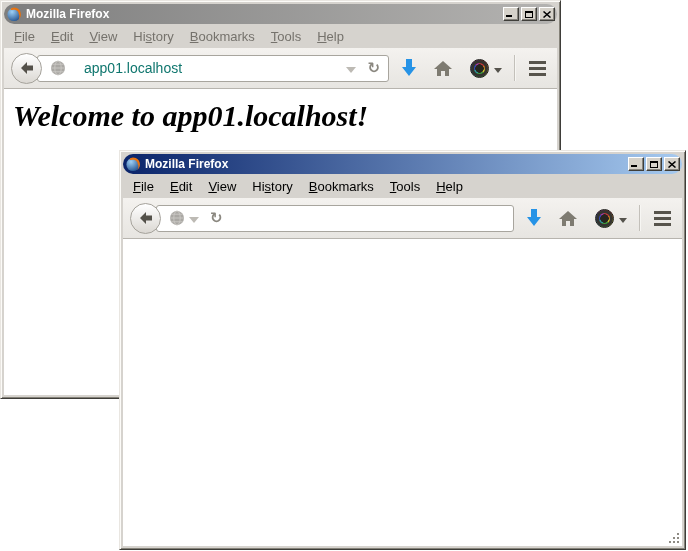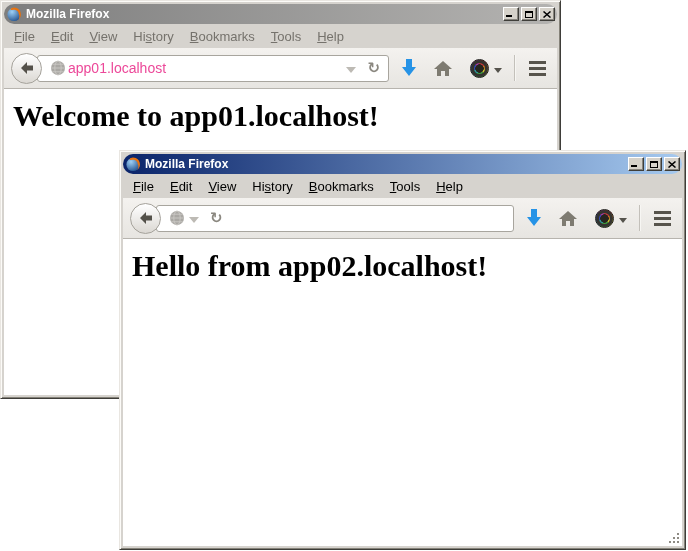--- a/index.html
+++ b/index.html
@@ -63,21 +63,21 @@
     display:flex;align-items:center;justify-content:center;
     position:relative;z-index:2;margin-right:-5px;
   }
   .urlbar{
     flex:1;height:27px;box-sizing:border-box;
     background:#fff;border:1px solid #a8a59e;border-radius:3px;
     display:flex;align-items:center;
     padding:0 8px 0 12px;min-width:0;
   }
   .globe{width:16px;height:16px;flex:0 0 16px;display:block;}
-  .urltext{margin-left:2px;flex:1;font-size:14px;color:#ec4899;white-space:nowrap;overflow:hidden;}
+  .urltext{margin-left:18px;flex:1;font-size:14px;color:#0f766e;white-space:nowrap;overflow:hidden;}
   .tri{
     width:0;height:0;flex:0 0 auto;
     border-left:5px solid transparent;border-right:5px solid transparent;
     border-top:6px solid #bdbab4;margin:3px 4px 0 4px;
   }
   .reload{font-family:"DejaVu Sans",sans-serif;font-size:15px;font-weight:bold;color:#8b8880;margin-left:7px;line-height:1;}
   .tb{display:flex;align-items:center;justify-content:center;flex:0 0 auto;}
   .dl{margin:0 9px 0 13px;color:var(--download_arrow,#2693e6);}
   .homeb{margin:0 9px;}
   .searchb{margin:0 4px 0 9px;}
@@ -100,20 +100,21 @@
   .burger{margin:0 4px;}
   
   .content{
     flex:1;background:#fff;overflow:hidden;position:relative;
   }
   .heading{
     margin:10px 0 0 9px;
     font-family:"Liberation Serif",serif;
     font-weight:bold;font-size:30px;color:var(--heading_text,#000);
     white-space:nowrap;
+    font-style:italic;
   }
   .grip{position:absolute;right:1px;bottom:1px;}
 </style>
 </head>
 <body>
 
 <svg width="0" height="0" style="position:absolute" aria-hidden="true">
   <defs>
     <radialGradient id="fxg" cx="35%" cy="30%" r="80%">
       <stop offset="0" stop-color="#9ed0f5"></stop>
@@ -258,21 +259,20 @@
     <span class="sep"></span>
     <span class="tb burger">
         <span class="bars">
           <i></i>
           <i></i>
           <i></i>
         </span>
       </span>
   </div>
   <div class="content">
-    <h1 class="heading">Hello from app02.localhost!</h1>
     <svg class="grip" viewBox="0 0 13 13" width="13" height="13">
       <g fill="#ffffff">
           <rect x="10" y="2" width="2" height="2"></rect>
           <rect x="10" y="6" width="2" height="2"></rect>
           <rect x="6" y="6" width="2" height="2"></rect>
           <rect x="10" y="10" width="2" height="2"></rect>
           <rect x="6" y="10" width="2" height="2"></rect>
           <rect x="2" y="10" width="2" height="2"></rect>
         </g>
       <g fill="#8e8b84">

